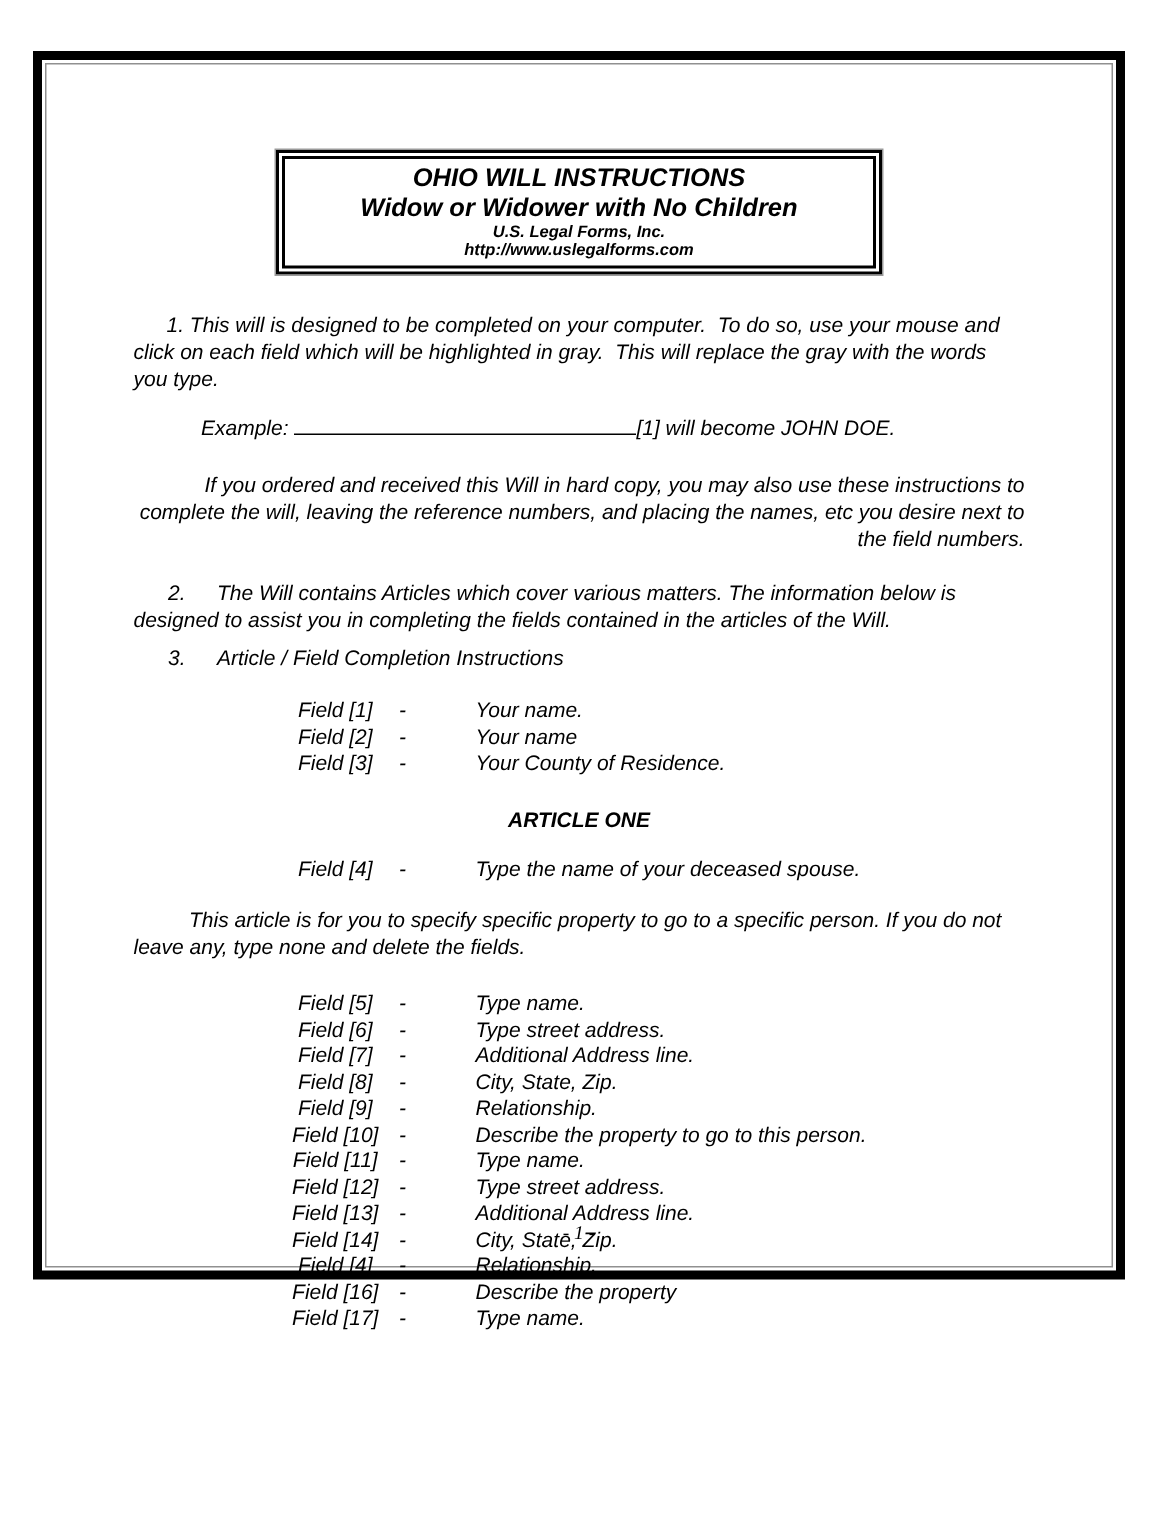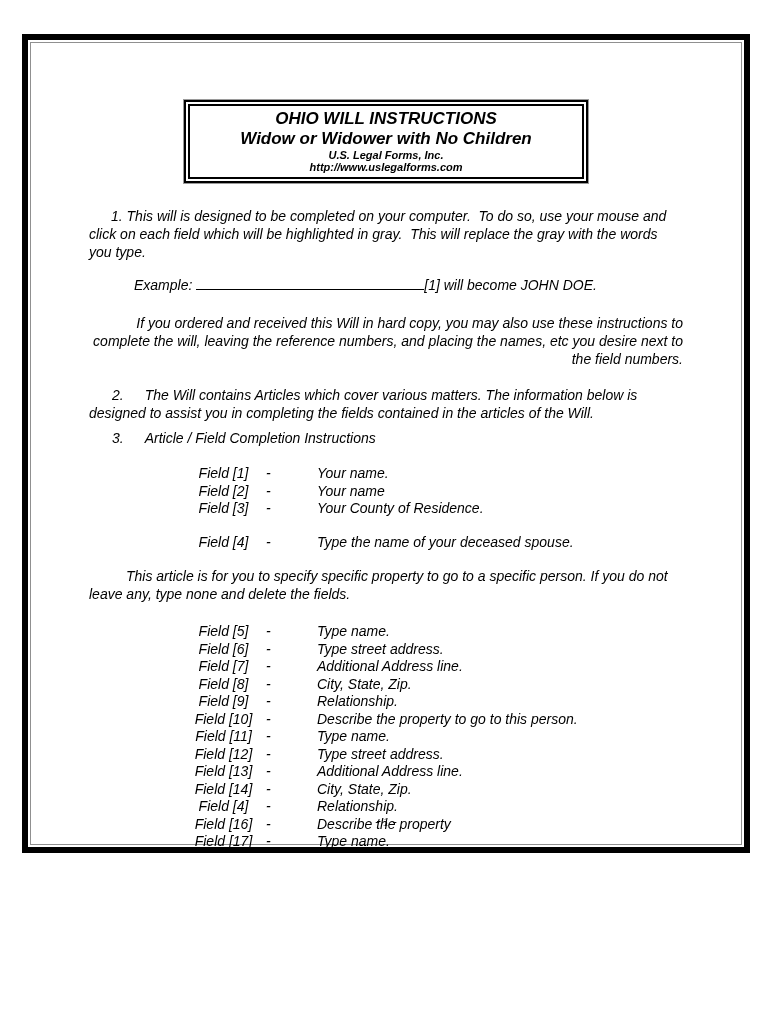--- a/index.html
+++ b/index.html
@@ -130,20 +130,21 @@
             <span class="f-dash">-</span>
             <span class="f-desc">Your name</span>
         </div>
         <div class="field-row">
           <span class="f-label">Field [3]</span>
             <span class="f-dash">-</span>
             <span class="f-desc">Your County of Residence.</span>
         </div>
       </div>
 
+      <div class="article-heading">ARTICLE ONE</div>
 
       <div class="field-list fl-one">
         <div class="field-row">
           <span class="f-label">Field [4]</span>
             <span class="f-dash">-</span>
             <span class="f-desc">Type the name of your deceased spouse.</span>
         </div>
       </div>
 
 

